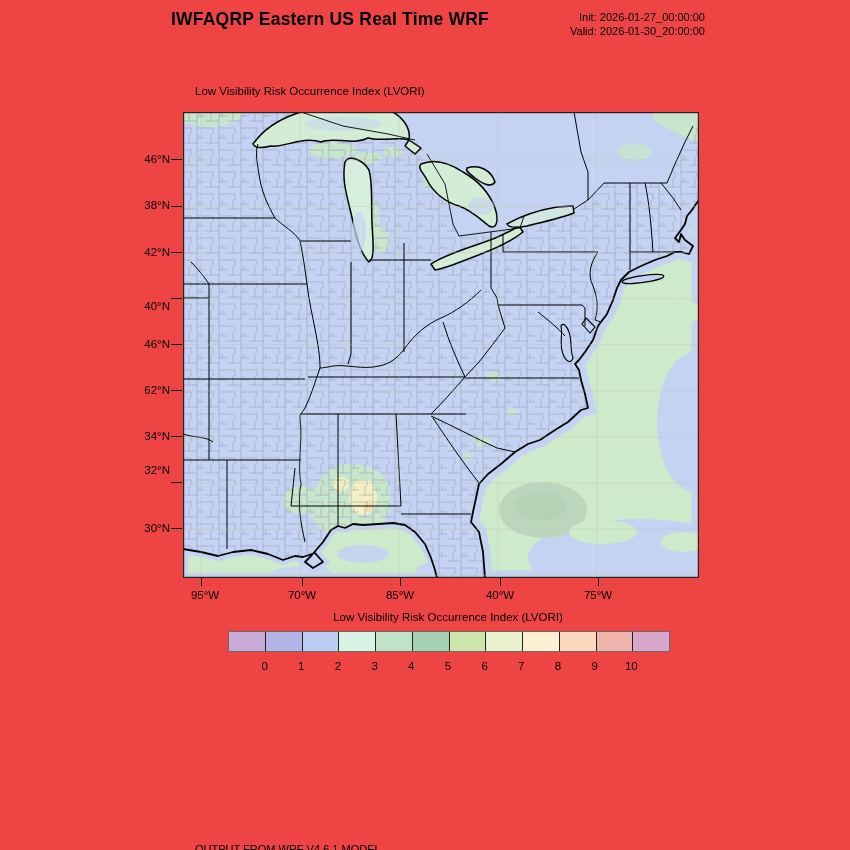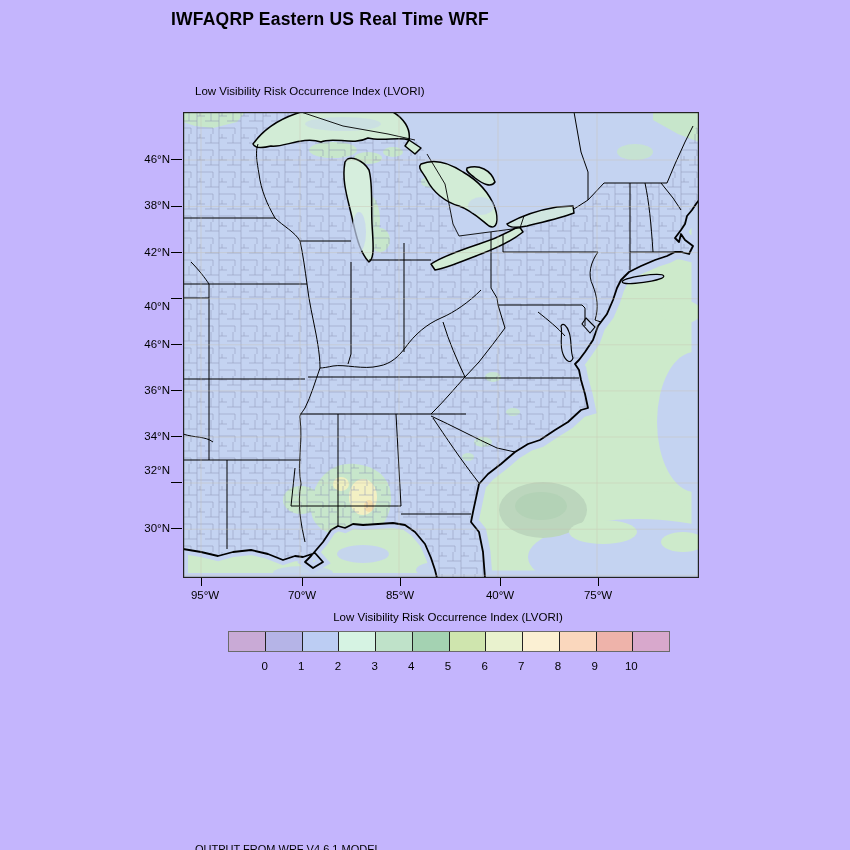--- a/index.html
+++ b/index.html
@@ -1,16 +1,16 @@
 <!DOCTYPE html>
 <html><head>
 <meta charset="utf-8">
 <style>
   html,body{margin:0;padding:0;background:#fff;}
-  #page{position:relative;width:850px;height:850px;background:#c4b5fd;overflow:hidden;
+  #page{position:relative;width:850px;height:850px;background:#ef4444;overflow:hidden;
         font-family:"Liberation Sans","DejaVu Sans",sans-serif;color:#000;}
   .abs{position:absolute;}
   .hdr-title{left:80px;top:9px;width:500px;text-align:center;font-size:17.5px;font-weight:bold;letter-spacing:.2px;}
   .hdr-meta{right:145px;top:11px;text-align:right;font-size:11px;line-height:13.5px;}
   .map-subtitle{left:195px;top:85px;font-size:11.5px;}
   .lat-label{left:128px;width:42px;text-align:right;font-size:11.5px;}
   .lat-tick{left:171px;width:11px;height:1.4px;background:#000;}
   .lon-tick{top:577px;width:1.4px;height:9px;background:#000;}
   .lon-label{top:589px;width:50px;text-align:center;font-size:11.5px;}
   .cb-title{left:228px;top:611px;width:440px;text-align:center;font-size:11.5px;}
@@ -20,29 +20,33 @@
   .cb-ticks{left:228px;top:660px;width:440px;height:16px;}
   .cb-ticks span{position:absolute;transform:translateX(-50%);font-size:11.5px;}
   .footer{left:195px;top:812px;font-size:11px;line-height:15px;white-space:pre;}
 </style>
 </head>
 <body>
 
 <div id="page">
 
   <div class="abs hdr-title">IWFAQRP Eastern US Real Time WRF</div>
+  <div class="abs hdr-meta">
+    <div>Init: 2026-01-27_00:00:00</div>
+    <div>Valid: 2026-01-30_20:00:00</div>
+  </div>
 
   <div class="abs map-subtitle">Low Visibility Risk Occurrence Index   (LVORI)</div>
 
   <div class="abs lat-label" style="top:153px">46°N</div>
   <div class="abs lat-label" style="top:199px">38°N</div>
   <div class="abs lat-label" style="top:246px">42°N</div>
   <div class="abs lat-label" style="top:300px">40°N</div>
   <div class="abs lat-label" style="top:338px">46°N</div>
-  <div class="abs lat-label" style="top:384px">36°N</div>
+  <div class="abs lat-label" style="top:384px">62°N</div>
   <div class="abs lat-label" style="top:430px">34°N</div>
   <div class="abs lat-label" style="top:464px">32°N</div>
   <div class="abs lat-label" style="top:522px">30°N</div>
   <div class="abs lat-tick" style="top:159px"></div>
   <div class="abs lat-tick" style="top:206px"></div>
   <div class="abs lat-tick" style="top:252px"></div>
   <div class="abs lat-tick" style="top:298px"></div>
   <div class="abs lat-tick" style="top:344px"></div>
   <div class="abs lat-tick" style="top:390px"></div>
   <div class="abs lat-tick" style="top:436px"></div>

